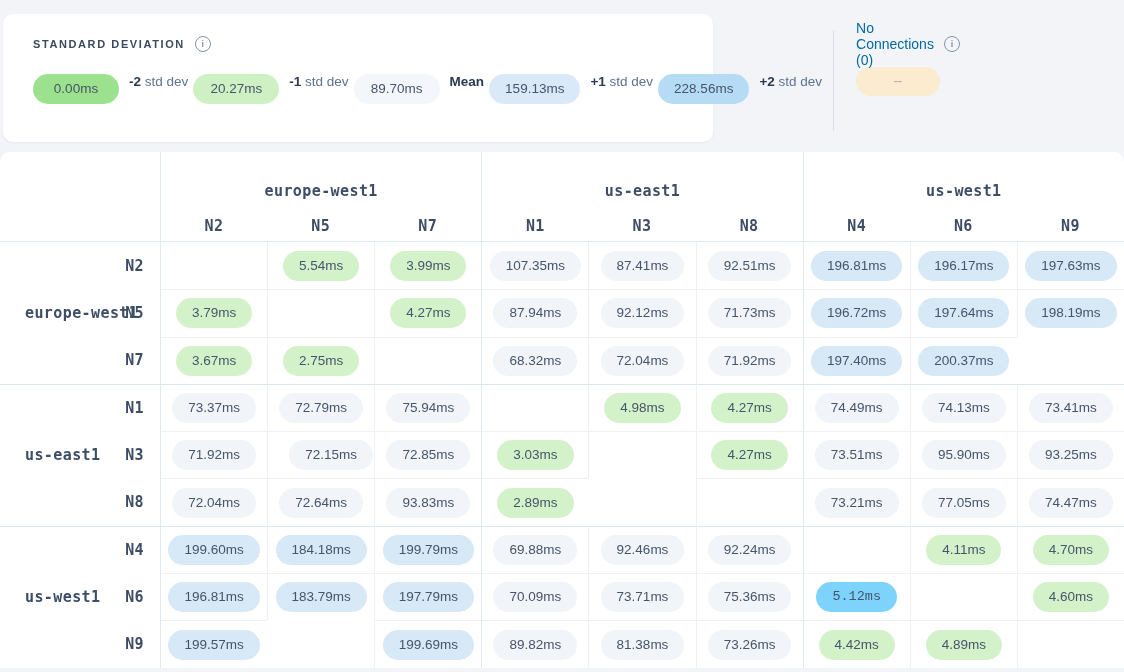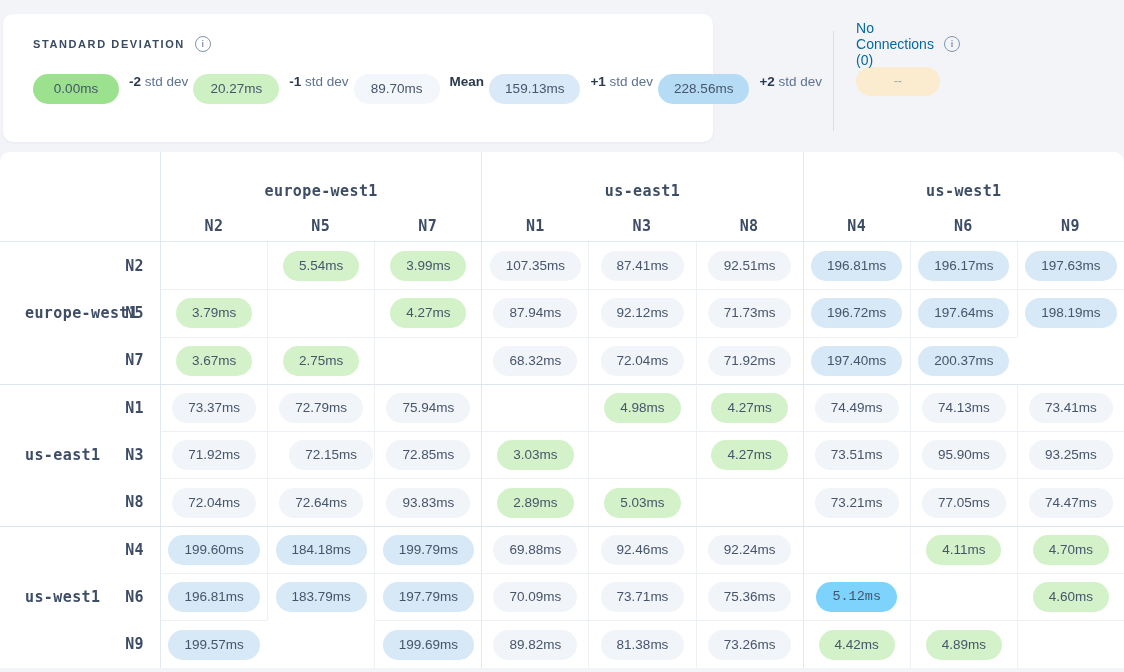--- a/index.html
+++ b/index.html
@@ -274,23 +274,20 @@
     </div>
     <div class="dcell vmin hmin" style="grid-area: 8 / 3;">
       <div class="pill" style="background: rgb(241, 244, 248);">72.64ms</div>
     </div>
     <div class="dcell vmin hmin" style="grid-area: 8 / 4;">
       <div class="pill" style="background: rgb(241, 244, 248);">93.83ms</div>
     </div>
     <div class="dcell vmaj hmin" style="grid-area: 8 / 5;">
       <div class="pill" style="background: rgb(212, 242, 201);">2.89ms</div>
     </div>
-    <div class="dcell vmin hmin" style="grid-area: 8 / 6;">
-      <div class="pill" style="background: rgb(212, 242, 201);">5.03ms</div>
-    </div>
     <div class="dcell vmin hmin" style="grid-area: 8 / 7;"></div>
     <div class="dcell vmaj hmin" style="grid-area: 8 / 8;">
       <div class="pill" style="background: rgb(241, 244, 248);">73.21ms</div>
     </div>
     <div class="dcell vmin hmin" style="grid-area: 8 / 9;">
       <div class="pill" style="background: rgb(241, 244, 248);">77.05ms</div>
     </div>
     <div class="dcell vmin hmin" style="grid-area: 8 / 10;">
       <div class="pill" style="background: rgb(241, 244, 248);">74.47ms</div>
     </div>

